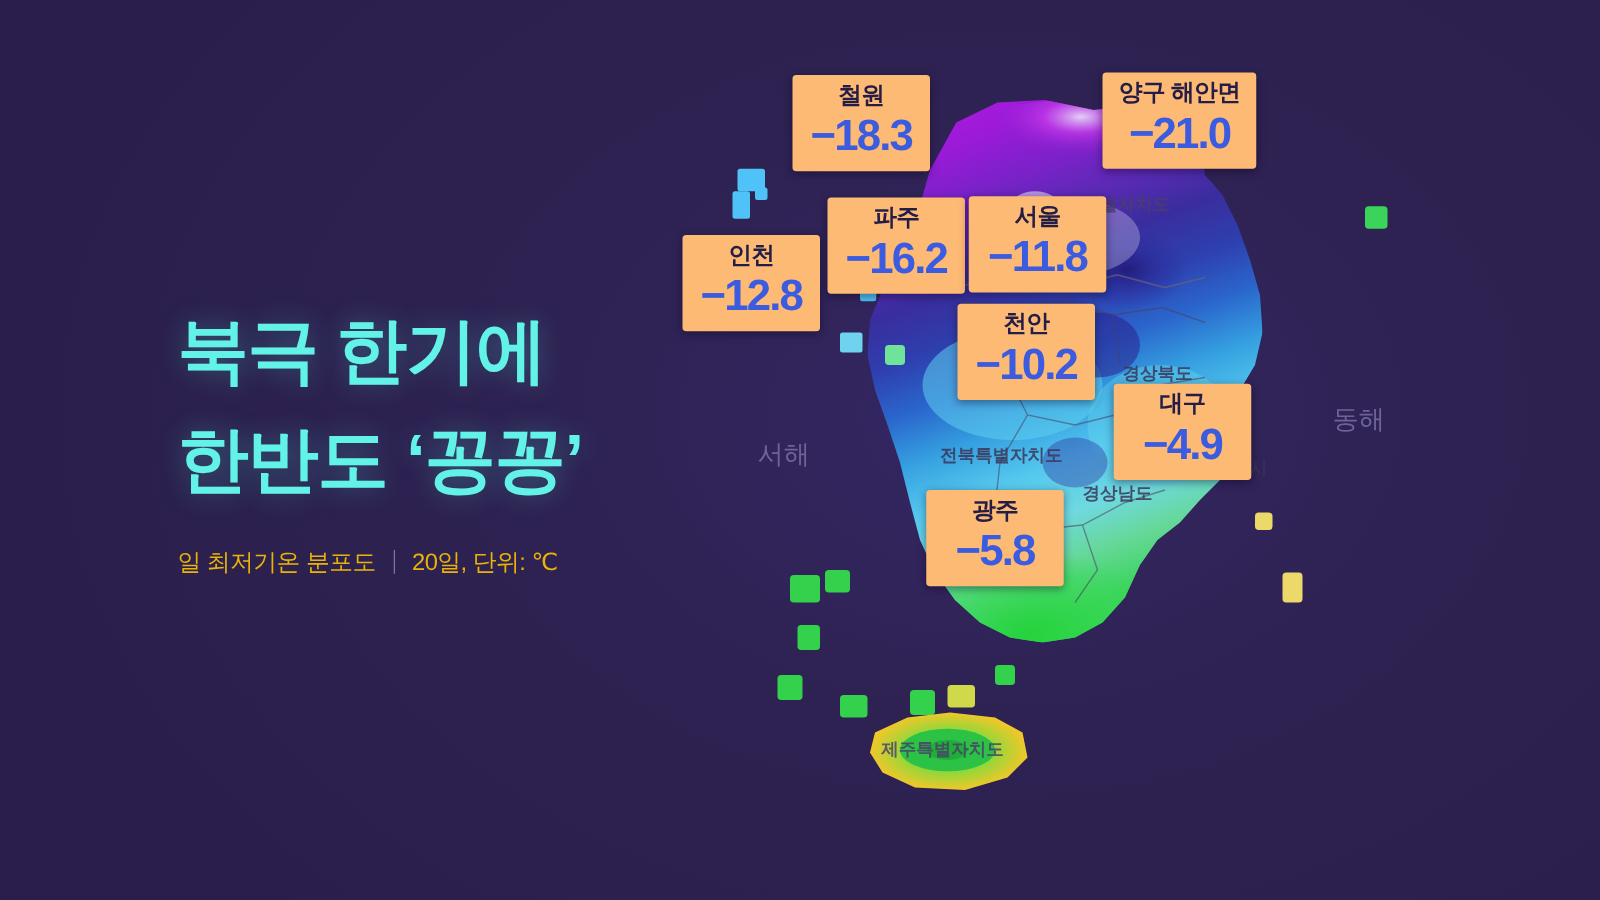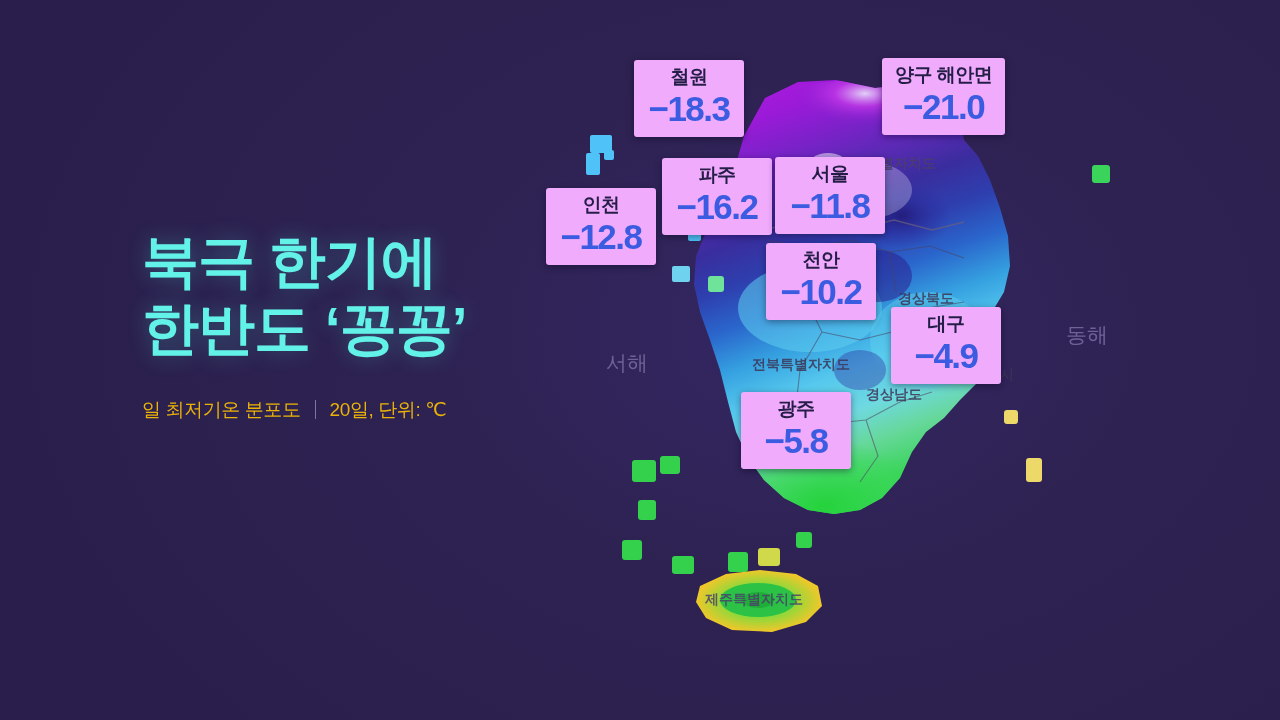--- a/index.html
+++ b/index.html
@@ -33,20 +33,21 @@
     width: 420px;
   }
   .headline-line {
     font-size: 57px;
     font-weight: bold;
     color: #63f2e8;
     letter-spacing: -1px;
     line-height: 1.18;
     white-space: nowrap;
     text-shadow: 0 0 22px rgba(80, 235, 225, 0.30);
+    margin-top: 20px;
   }
   #subtitle-row {
     margin-top: 34px;
     display: flex;
     align-items: center;
     gap: 14px;
     white-space: nowrap;
   }
   .subtitle-text {
     font-size: 19px;
@@ -92,21 +93,21 @@
   #province-label-gangwon { left: 866px; top: 155px; color:#4a3f6b; }
   #province-label-jeonbuk { left: 752px; top: 356px; }
   #province-label-gyeongbuk { left: 898px; top: 290px; }
   #province-label-gyeongnam { left: 866px; top: 386px; }
   #province-label-busan { left: 944px; top: 366px; }
   #province-label-jeju { left: 705px; top: 591px; color:#4a3f6b; }
 
   
   .callout {
     position: absolute;
-    background: #f0abfc;
+    background: #fdba74;
     border-radius: 3px;
     padding: 7px 13px 9px 13px;
     text-align: center;
     box-shadow: 0 2px 7px rgba(10, 5, 30, 0.42);
     min-width: 84px;
   }
   .callout-city {
     font-size: 19px;
     font-weight: bold;
     color: #241d46;

